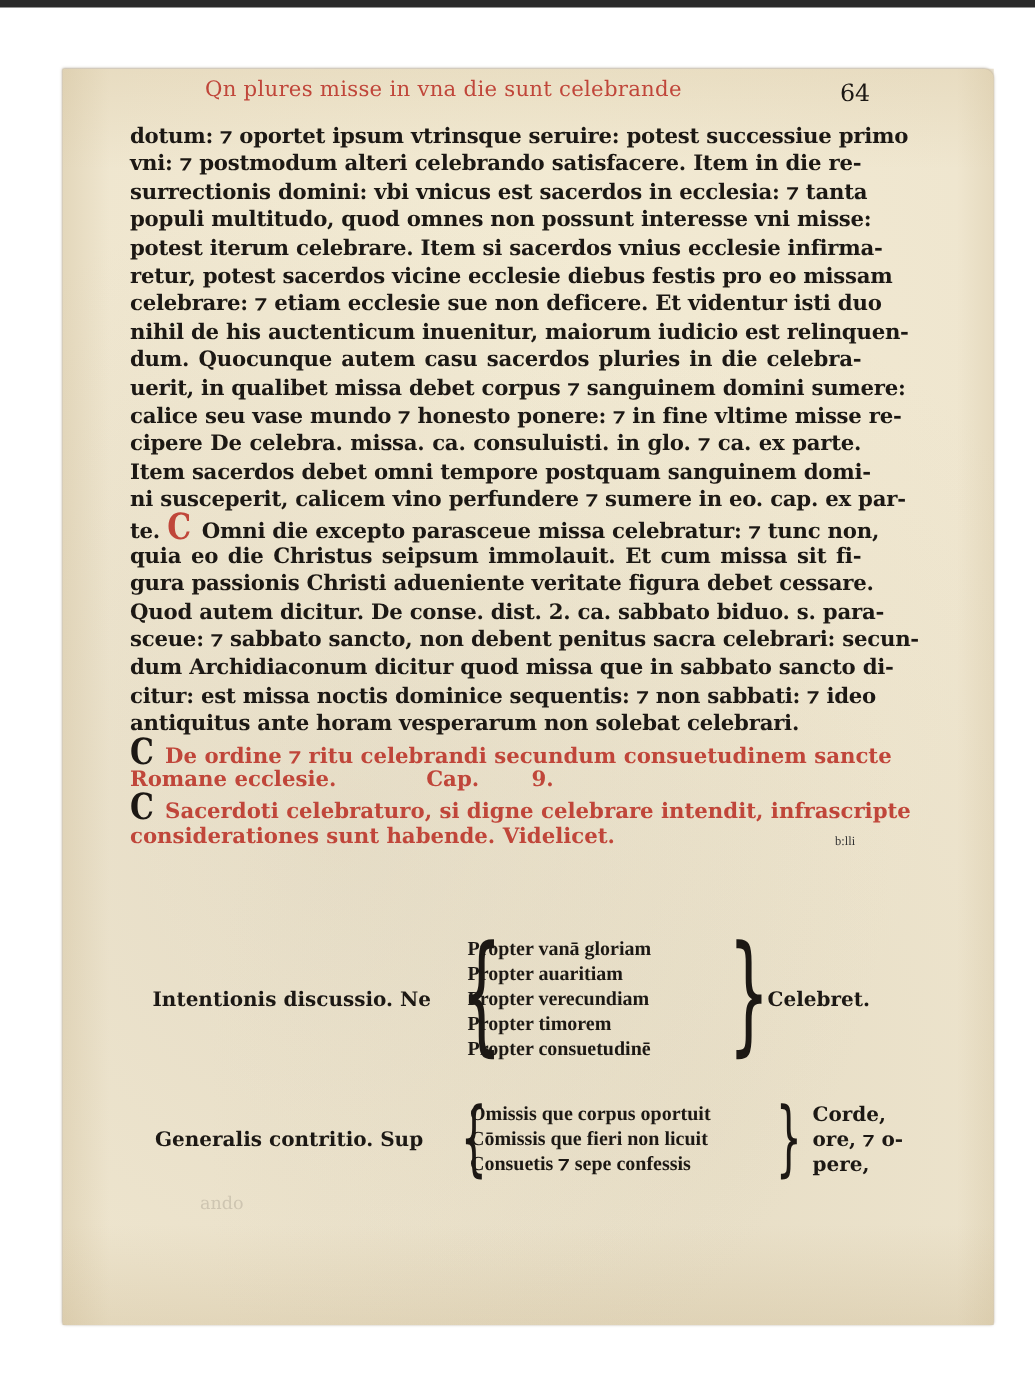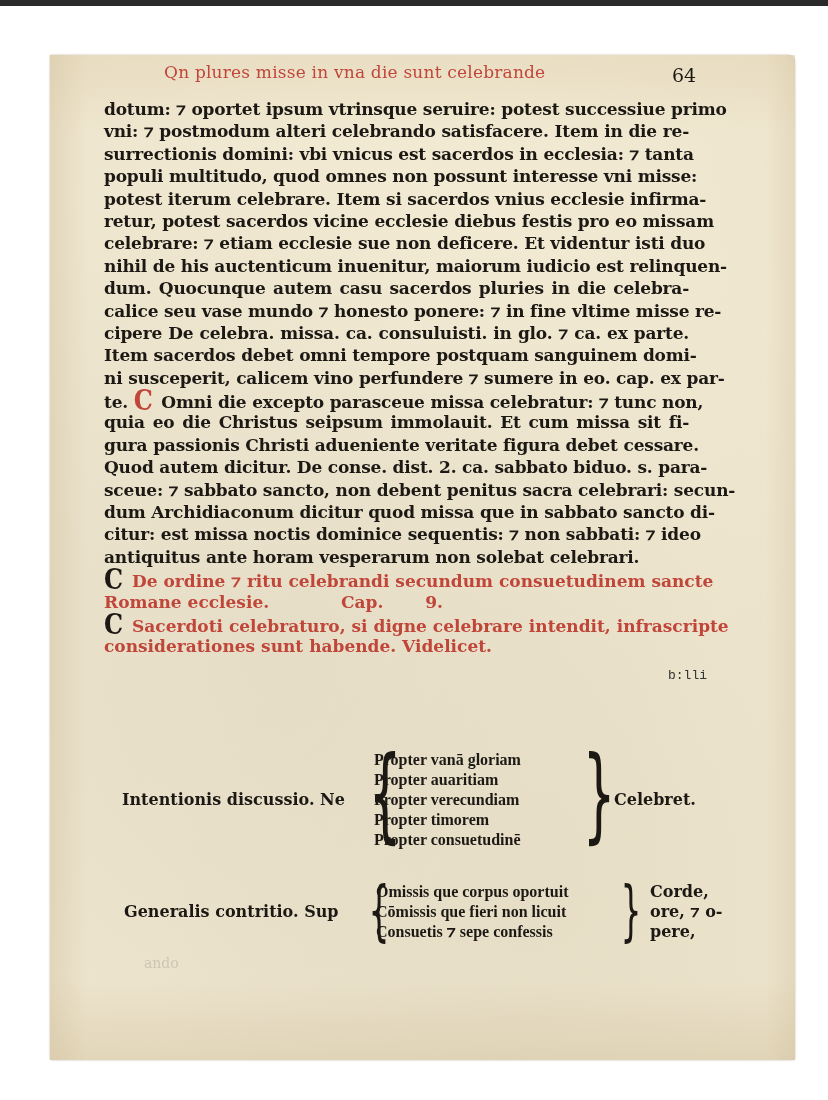--- a/index.html
+++ b/index.html
@@ -82,28 +82,28 @@
     }
     .scheme .lhs { position: absolute; white-space: nowrap; }
     .scheme .opts { position: absolute; }
     .scheme .opt { white-space: nowrap; height: 20px; line-height: 20px; font-family: Liberation Serif, serif; }
     .scheme .rhs { position: absolute; white-space: nowrap; line-height: 20px; margin-left: 16px; }
     .brace {
       position: absolute; font-family: "DejaVu Sans", sans-serif;
       font-weight: normal; color: #1c1814;
     }
     .showthrough {
-      position: absolute; left: 144px; top: 955px;
+      position: absolute; left: 160px; top: 955px;
       font-size: 14px; color: rgba(120,110,100,0.25);
       font-family: "DejaVu Serif", serif;
     }
     .marks {
       position: absolute; left: 668px; top: 668px;
-      font-size: 13px; color: #333;
-      font-family: Liberation Mono, monospace;
+      font-size: 10px; color: #333;
+      font-family: Liberation Serif, serif;
     }
   </style>
 </head>
 <body>
 
 <div class="topbar"></div>
 
 <div class="leaf"></div>
 
 <div class="text running-head">Qn plures misse in vna die sunt celebrande</div>
@@ -112,20 +112,21 @@
 <div class="text body-block">
   <div class="line">dotum: ⁊ oportet ipsum vtrinsque seruire: potest successiue primo</div>
   <div class="line">vni: ⁊ postmodum alteri celebrando satisfacere. Item in die re-</div>
   <div class="line">surrectionis domini: vbi vnicus est sacerdos in ecclesia: ⁊ tanta</div>
   <div class="line">populi multitudo, quod omnes non possunt interesse vni misse:</div>
   <div class="line">potest iterum celebrare. Item si sacerdos vnius ecclesie infirma-</div>
   <div class="line">retur, potest sacerdos vicine ecclesie diebus festis pro eo missam</div>
   <div class="line">celebrare: ⁊ etiam ecclesie sue non deficere. Et videntur isti duo</div>
   <div class="line">nihil de his auctenticum inuenitur, maiorum iudicio est relinquen-</div>
   <div class="line">dum. Quocunque autem casu sacerdos pluries in die celebra-</div>
+  <div class="line">uerit, in qualibet missa debet corpus ⁊ sanguinem domini sumere:</div>
   <div class="line">calice seu vase mundo ⁊ honesto ponere: ⁊ in fine vltime misse re-</div>
   <div class="line">cipere   De celebra. missa. ca. consuluisti. in glo. ⁊ ca. ex parte.</div>
   <div class="line">Item sacerdos debet omni tempore postquam sanguinem domi-</div>
   <div class="line">ni susceperit, calicem vino perfundere ⁊ sumere in eo. cap. ex par-</div>
   <div class="line">
     <span>te.</span>
     <span class="pilcrow">C</span>
     <span>Omni die excepto parasceue missa celebratur: ⁊ tunc non,</span>
   </div>
   <div class="line">quia eo die Christus seipsum immolauit. Et cum missa sit fi-</div>

